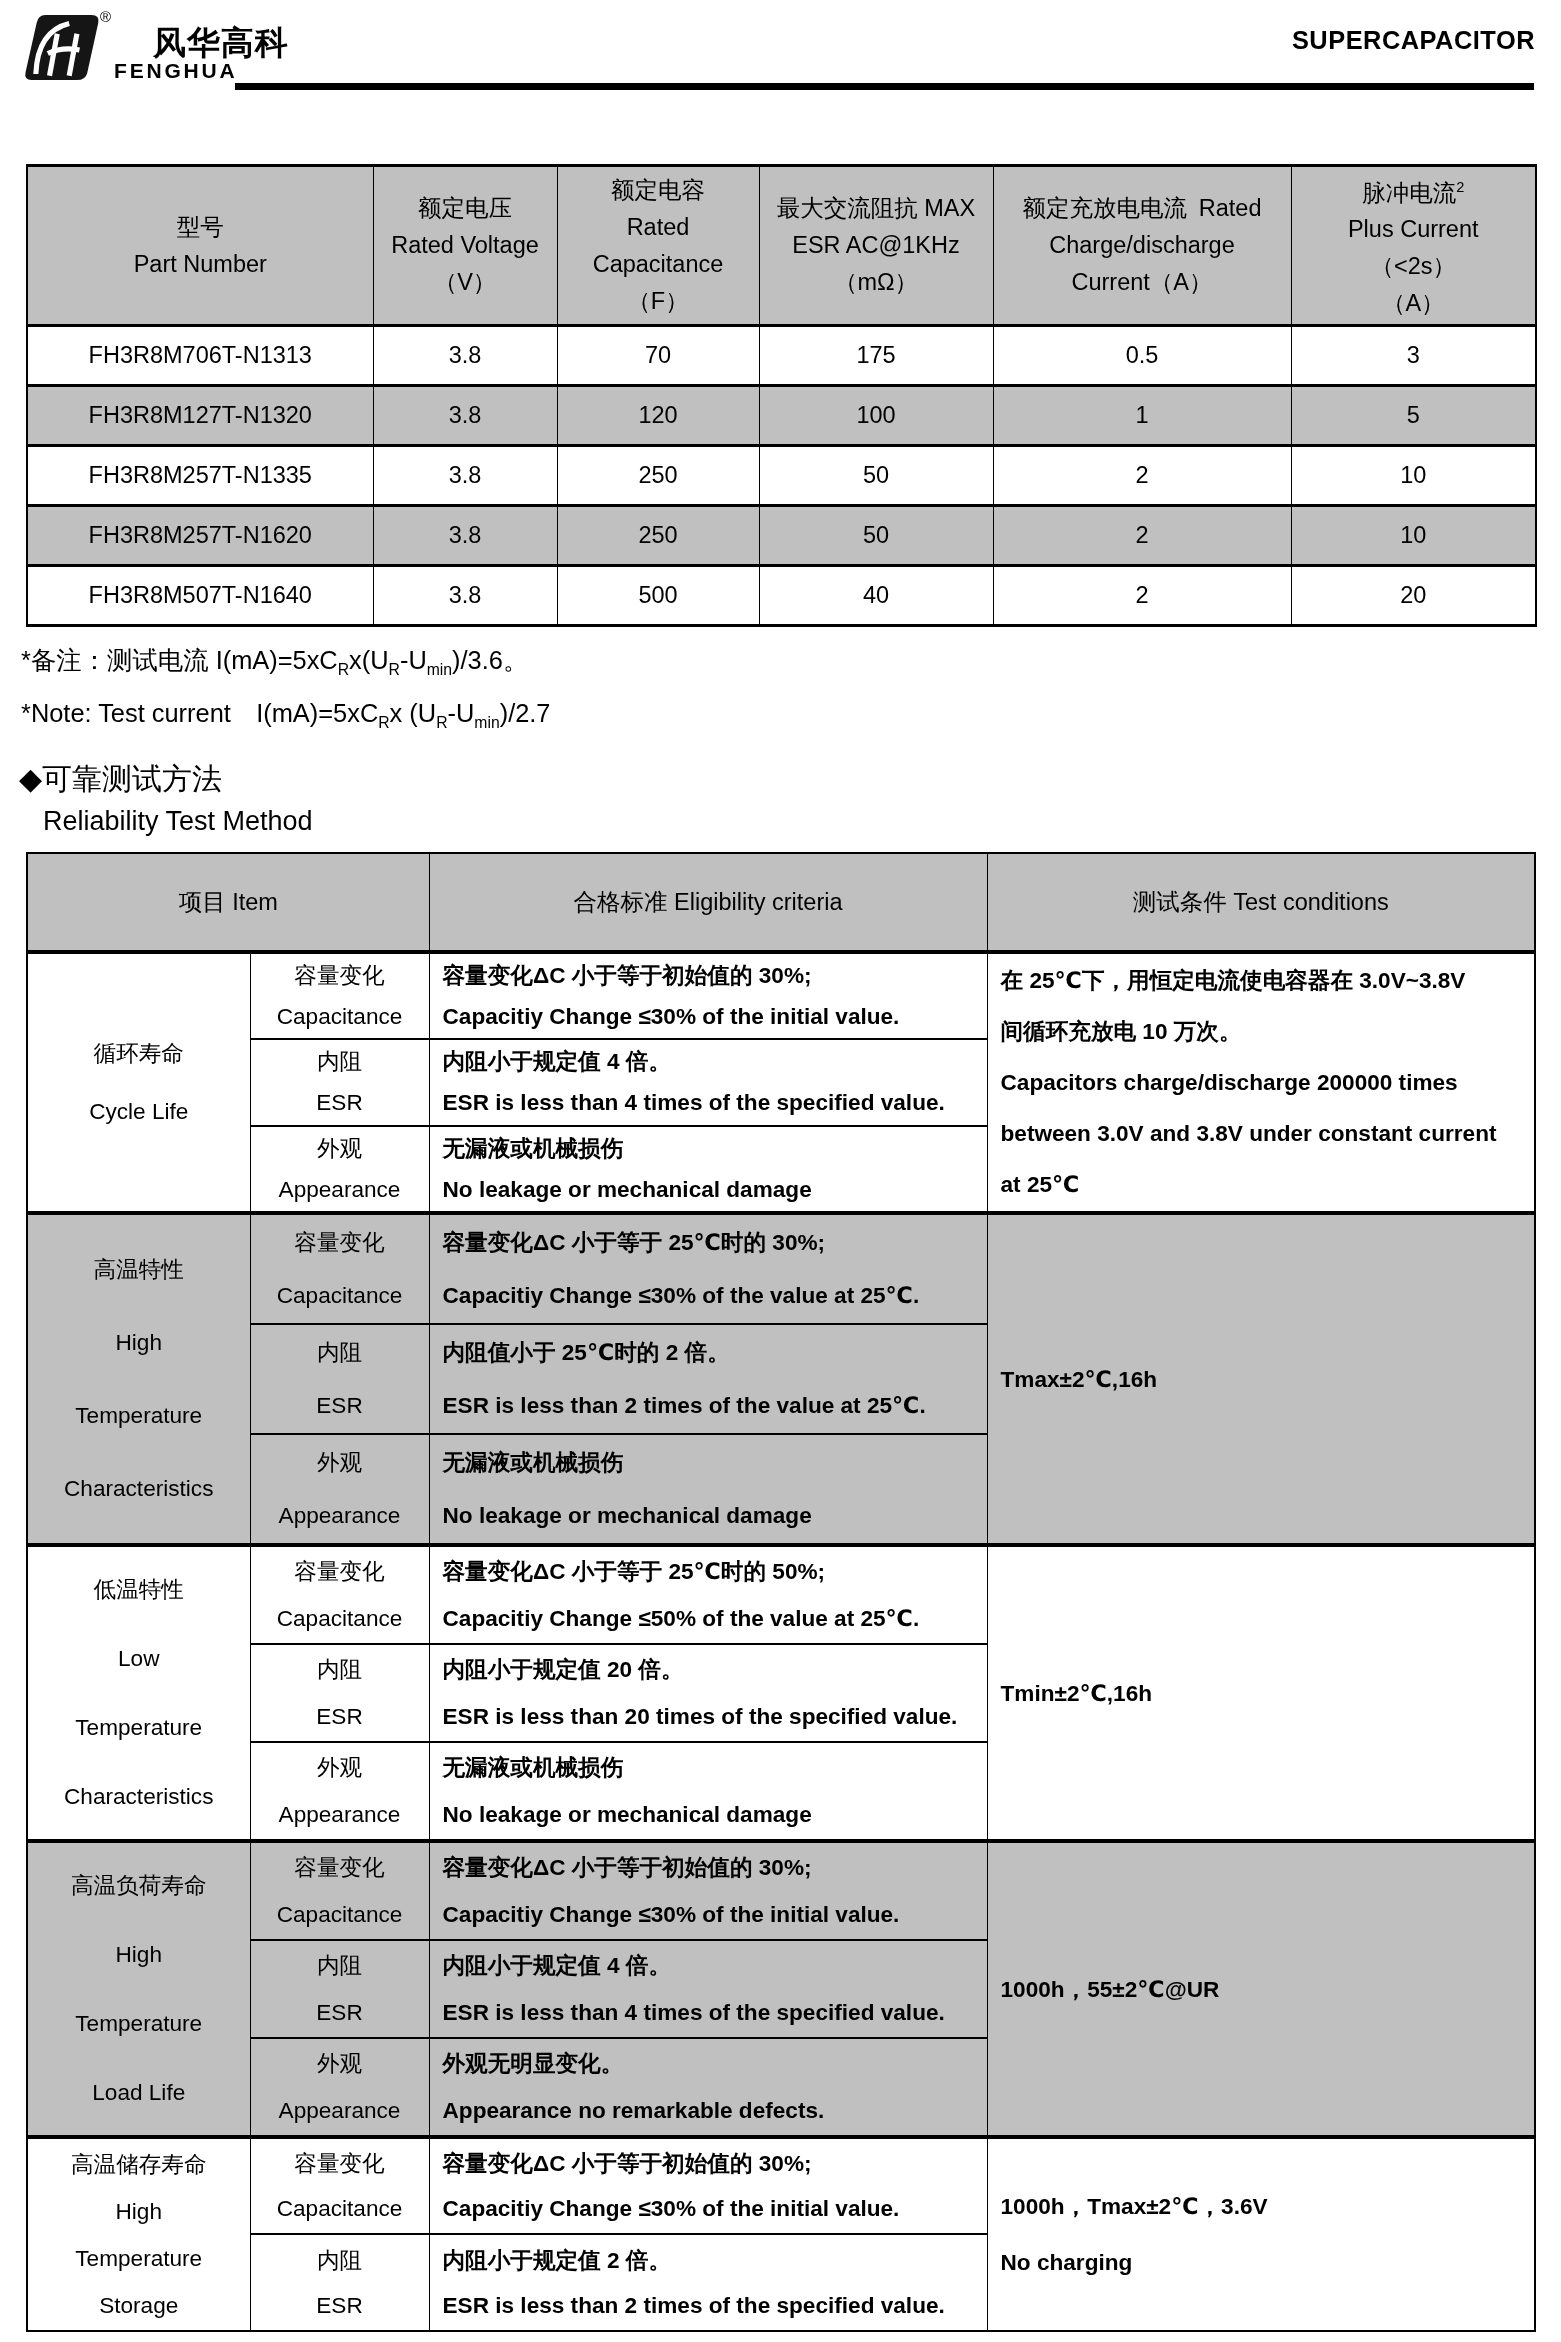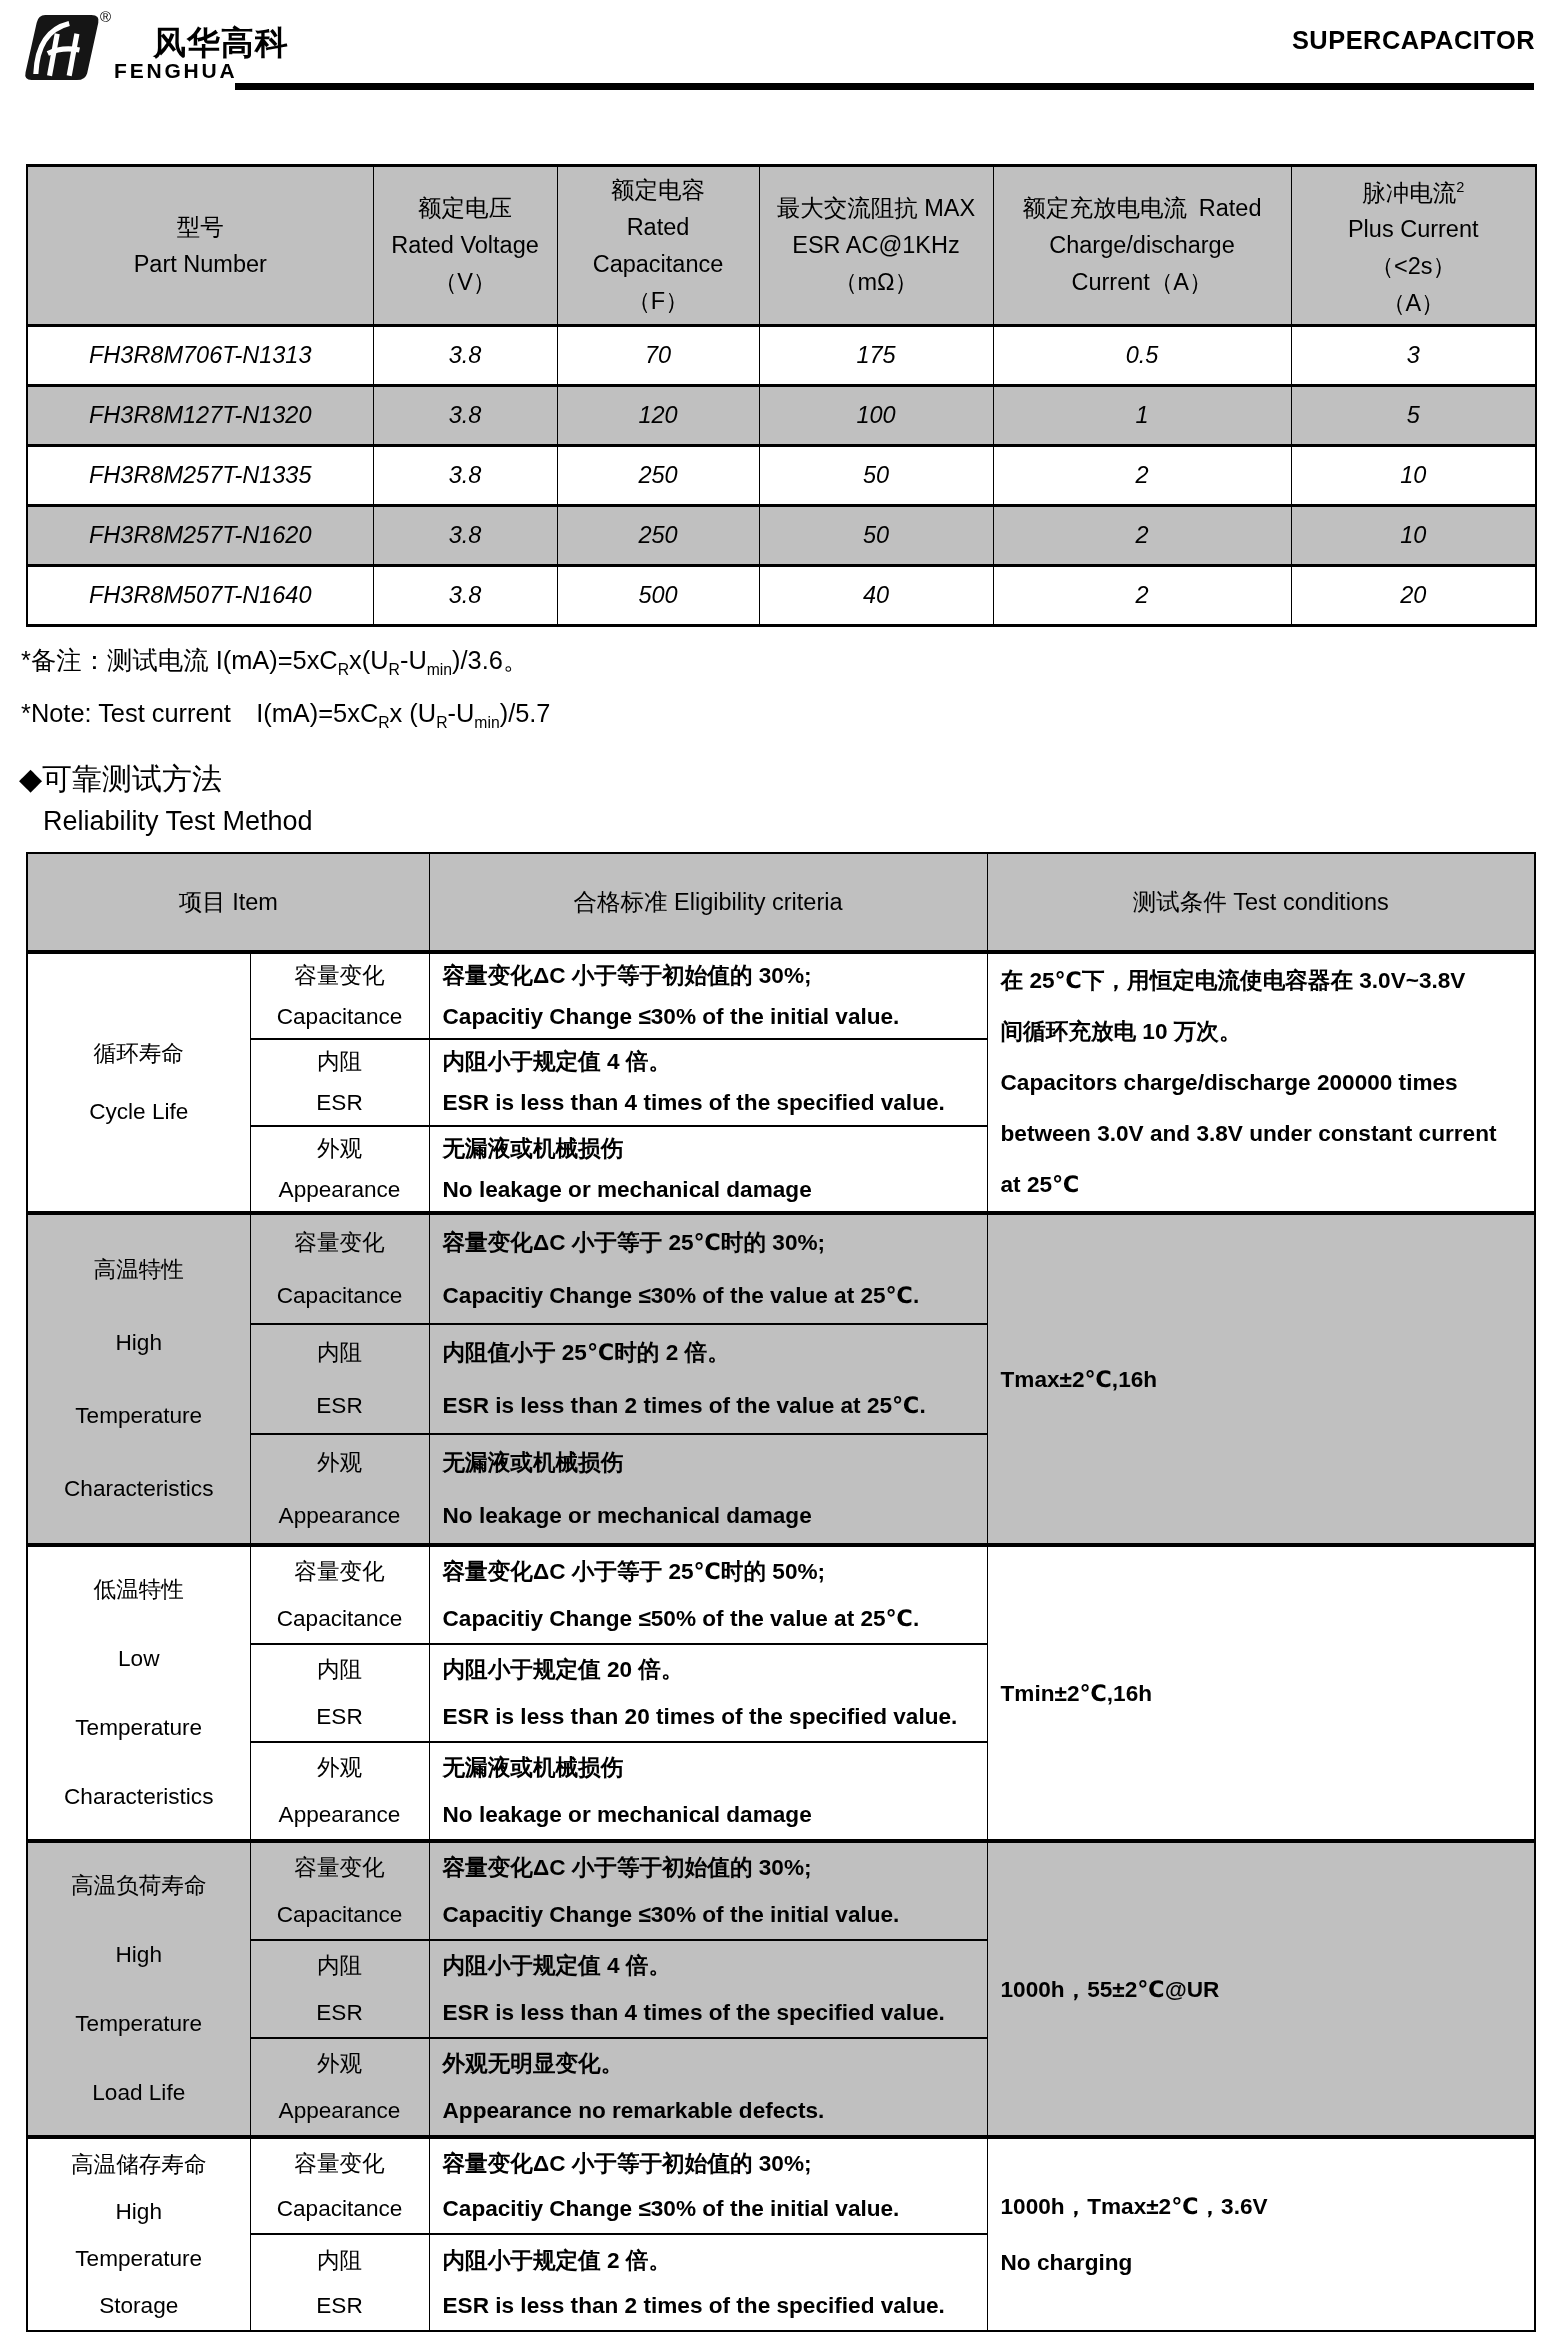--- a/index.html
+++ b/index.html
@@ -15,21 +15,21 @@
   
   table{border-collapse:collapse;table-layout:fixed;}
   td{overflow:hidden;}
   .gy td,td.gy{background:#c0c0c0;}
   .ln{white-space:nowrap;}
   
   .t1{position:absolute;left:26px;top:164px;width:1508px;border:2.8px solid #000;}
   .t1 td{border:1.9px solid #000;border-top-width:3.8px;border-bottom-width:3.8px;
          text-align:center;vertical-align:middle;font-size:23.5px;}
   .t1 tr.hd{height:160px;}
-  .t1 tr.bd{height:60px;font-style:italic;}
+  .t1 tr.bd{height:60px;}
   .t1 .hd .ln{line-height:37px;}
   sup{font-size:.62em;}
   sub{font-size:.62em;}
   
   .note{position:absolute;left:21px;font-size:25.4px;}
   .note-cn{top:644px;}
   .note-en{top:699px;}
   .sec-head-cn{position:absolute;left:19px;top:759px;font-size:30px;font-weight:500;}
   .sec-head-en{position:absolute;left:43px;top:806px;font-size:27px;}
   
@@ -150,21 +150,21 @@
       <td>3.8</td>
       <td>500</td>
       <td>40</td>
       <td>2</td>
       <td>20</td>
     </tr>
   </tbody>
     </table>
 
   <div class="note note-cn"><span>*备注：测试电流 I(mA)=5xC</span><sub>R</sub><span>x(U</span><sub>R</sub><span>-U</span><sub>min</sub><span>)/3.6。</span></div>
-  <div class="note note-en"><span>*Note: Test current  I(mA)=5xC</span><sub>R</sub><span>x (U</span><sub>R</sub><span>-U</span><sub>min</sub><span>)/5.7</span></div>
+  <div class="note note-en"><span>*Note: Test current  I(mA)=5xC</span><sub>R</sub><span>x (U</span><sub>R</sub><span>-U</span><sub>min</sub><span>)/2.7</span></div>
 
   <div class="sec-head-cn">◆可靠测试方法</div>
   <div class="sec-head-en">Reliability Test Method</div>
 
   <table class="t2">
     <colgroup>
         <col style="width:223px">
         <col style="width:179px">
         <col style="width:558px">
         <col style="width:548px">

